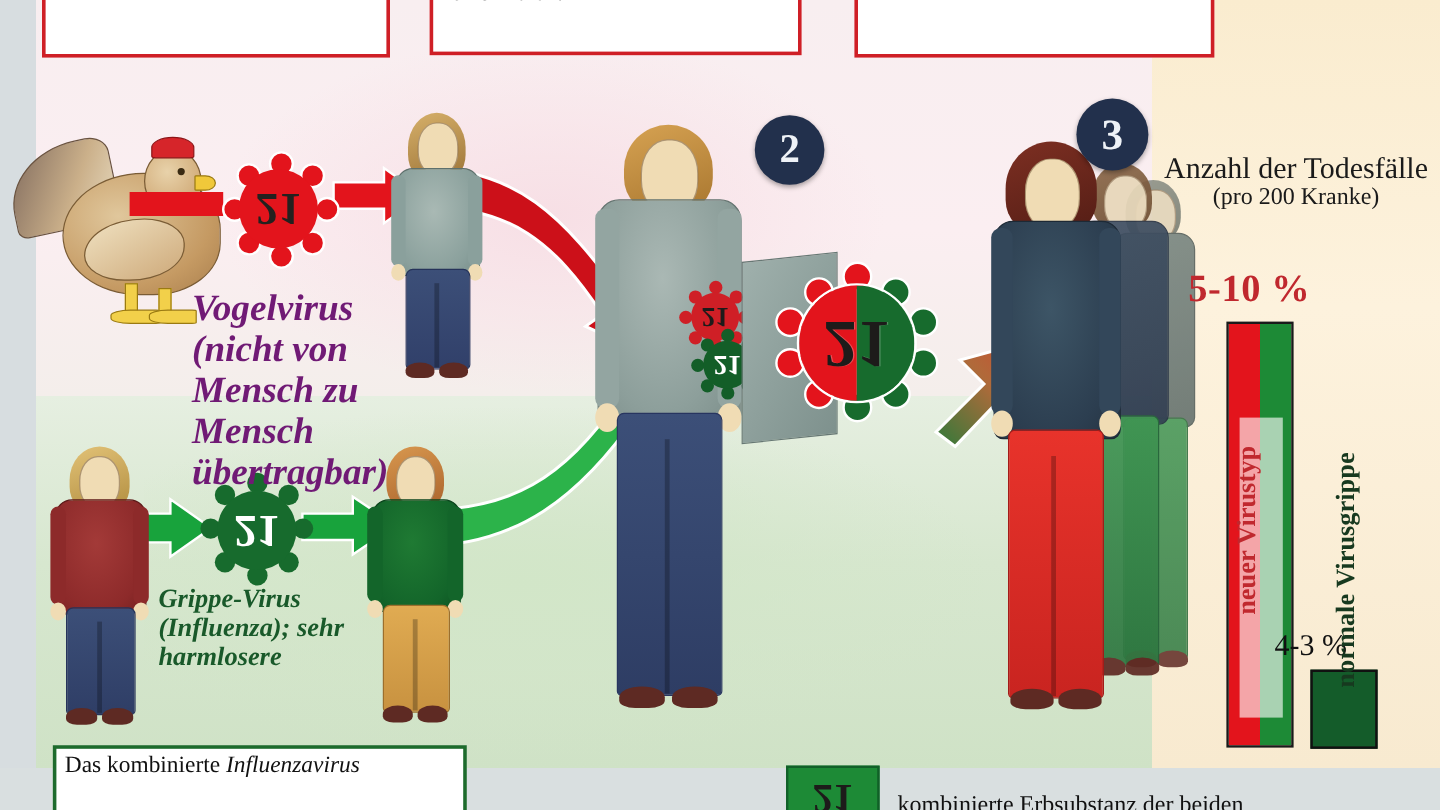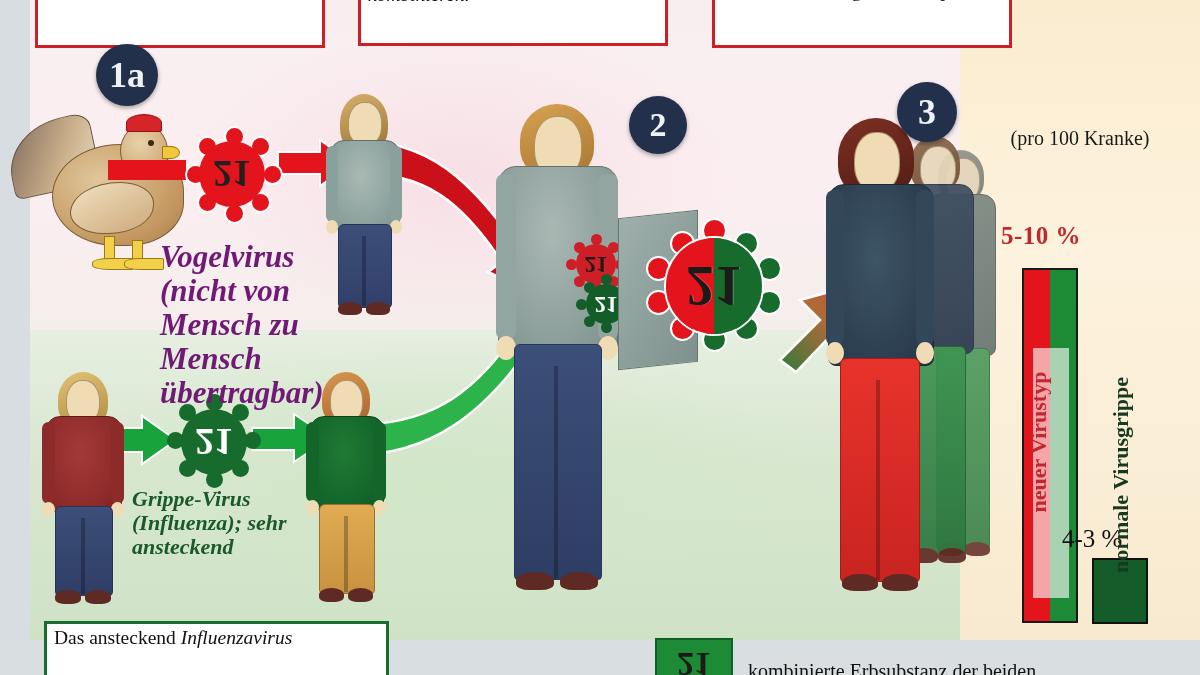--- a/index.html
+++ b/index.html
@@ -72,21 +72,21 @@
           transform:rotate(180deg) scaleX(-1);}
 
   
   svg.arrows{position:absolute;left:0;top:0;width:1200px;height:675px;pointer-events:none;}
 
   
   #chart-title{position:absolute;left:966px;top:128px;width:228px;text-align:center;
                font-size:25px;line-height:1.05;color:#1a1a1a;}
   #chart-title .sub{font-size:20px;}
   #pct-new{position:absolute;left:966px;top:222px;width:150px;text-align:center;
-           font-size:25px;color:#c0282e;font-weight:bold;letter-spacing:.5px;}
+           font-size:32px;color:#c0282e;font-weight:bold;letter-spacing:.5px;}
   #pct-norm{position:absolute;left:1062px;top:525px;width:130px;text-align:left;
             font-size:25px;color:#111;}
   #bar-new{position:absolute;left:1022px;top:268px;width:56px;height:355px;
            border:2px solid #1a1a1a;box-sizing:border-box;overflow:hidden;}
   #bar-new .half-red{position:absolute;left:0;top:0;width:50%;height:100%;background:#e3141c;}
   #bar-new .half-green{position:absolute;right:0;top:0;width:50%;height:100%;background:#1d8a36;}
   #bar-new .sheen{position:absolute;left:9px;top:78px;width:36px;height:250px;
                   background:rgba(255,255,255,.62);}
   #label-new{position:absolute;left:1026px;top:352px;width:180px;
              transform-origin:0 0;transform:rotate(-90deg) translate(-180px,0);
@@ -389,38 +389,36 @@
   <div class="callout" id="callout-2">
     <br>
     <i>kombinieren.</i>
   </div>
 
   <div class="callout" id="callout-3">
     <span>gegeben werden. Es droht eine Massenansteckung (Pandemie) mit weltweit unzähligen Todesopfern.</span>
   </div>
 
   <div class="callout green" id="callout-bottom">
-    <span>Das ansteckend </span><i>Influenzavirus</i><br>
-  </div>
-
-  <div class="badge" id="badge-1a">
-    <span>1a</span>
-  </div>
+    <span>Das kombinierte </span><i>Influenzavirus</i><br>
+  </div>
+
   <div class="badge" id="badge-2">
     <span>2</span>
   </div>
   <div class="badge" id="badge-3">
     <span>3</span>
   </div>
 
   <div class="annot" id="annot-bird">Vogelvirus (nicht von Mensch zu Mensch übertragbar)</div>
-  <div class="annot" id="annot-flu">Grippe-Virus (Influenza); sehr ansteckend</div>
+  <div class="annot" id="annot-flu">Grippe-Virus (Influenza); sehr harmlosere</div>
 
   <div id="chart-title">
-    <div class="sub">(pro 100 Kranke)</div>
+    <div>Anzahl der Todesfälle</div>
+    <div class="sub">(pro 200 Kranke)</div>
   </div>
 
   <div id="pct-new">5-10 %</div>
 
   <div id="bar-new">
     <div class="half-red"></div>
     <div class="half-green"></div>
     <div class="sheen"></div>
   </div>
   <div id="label-new">neuer Virustyp</div>

